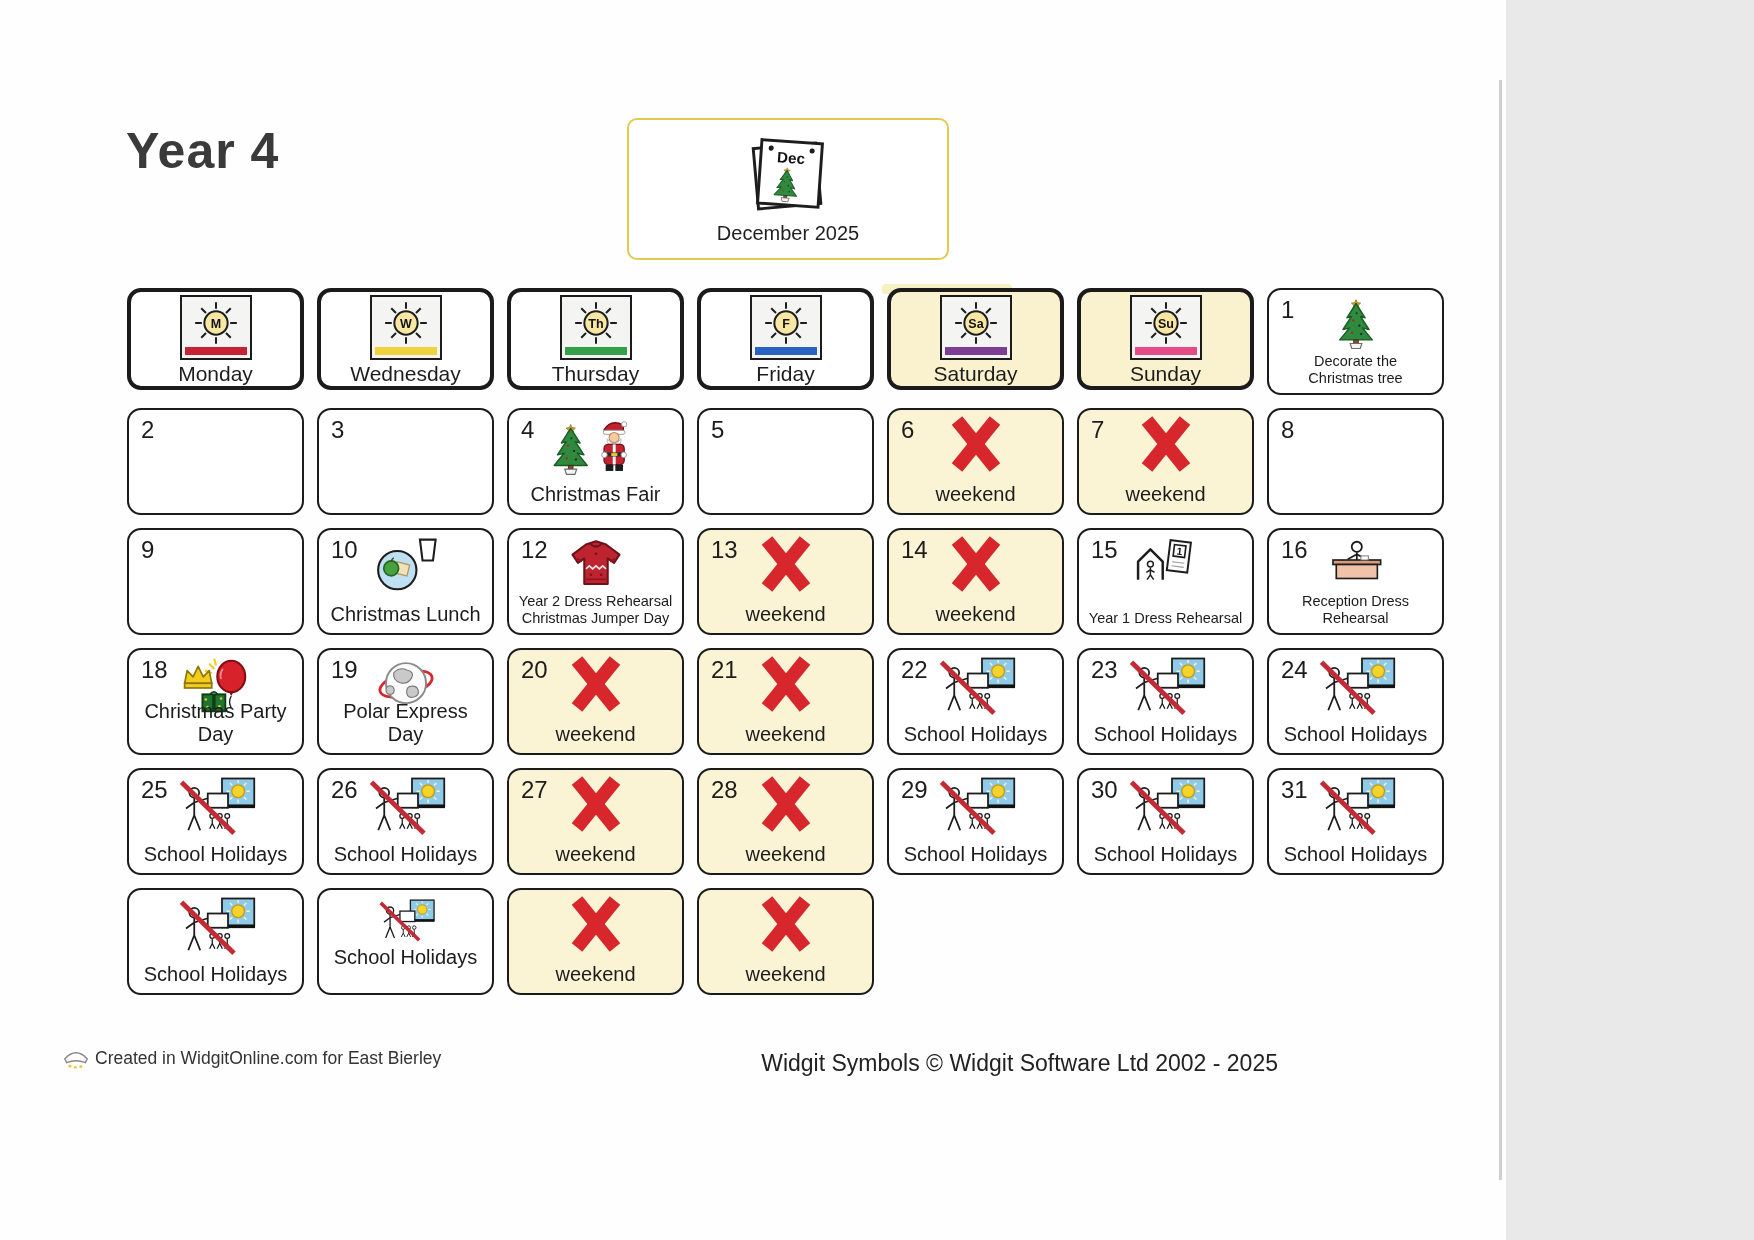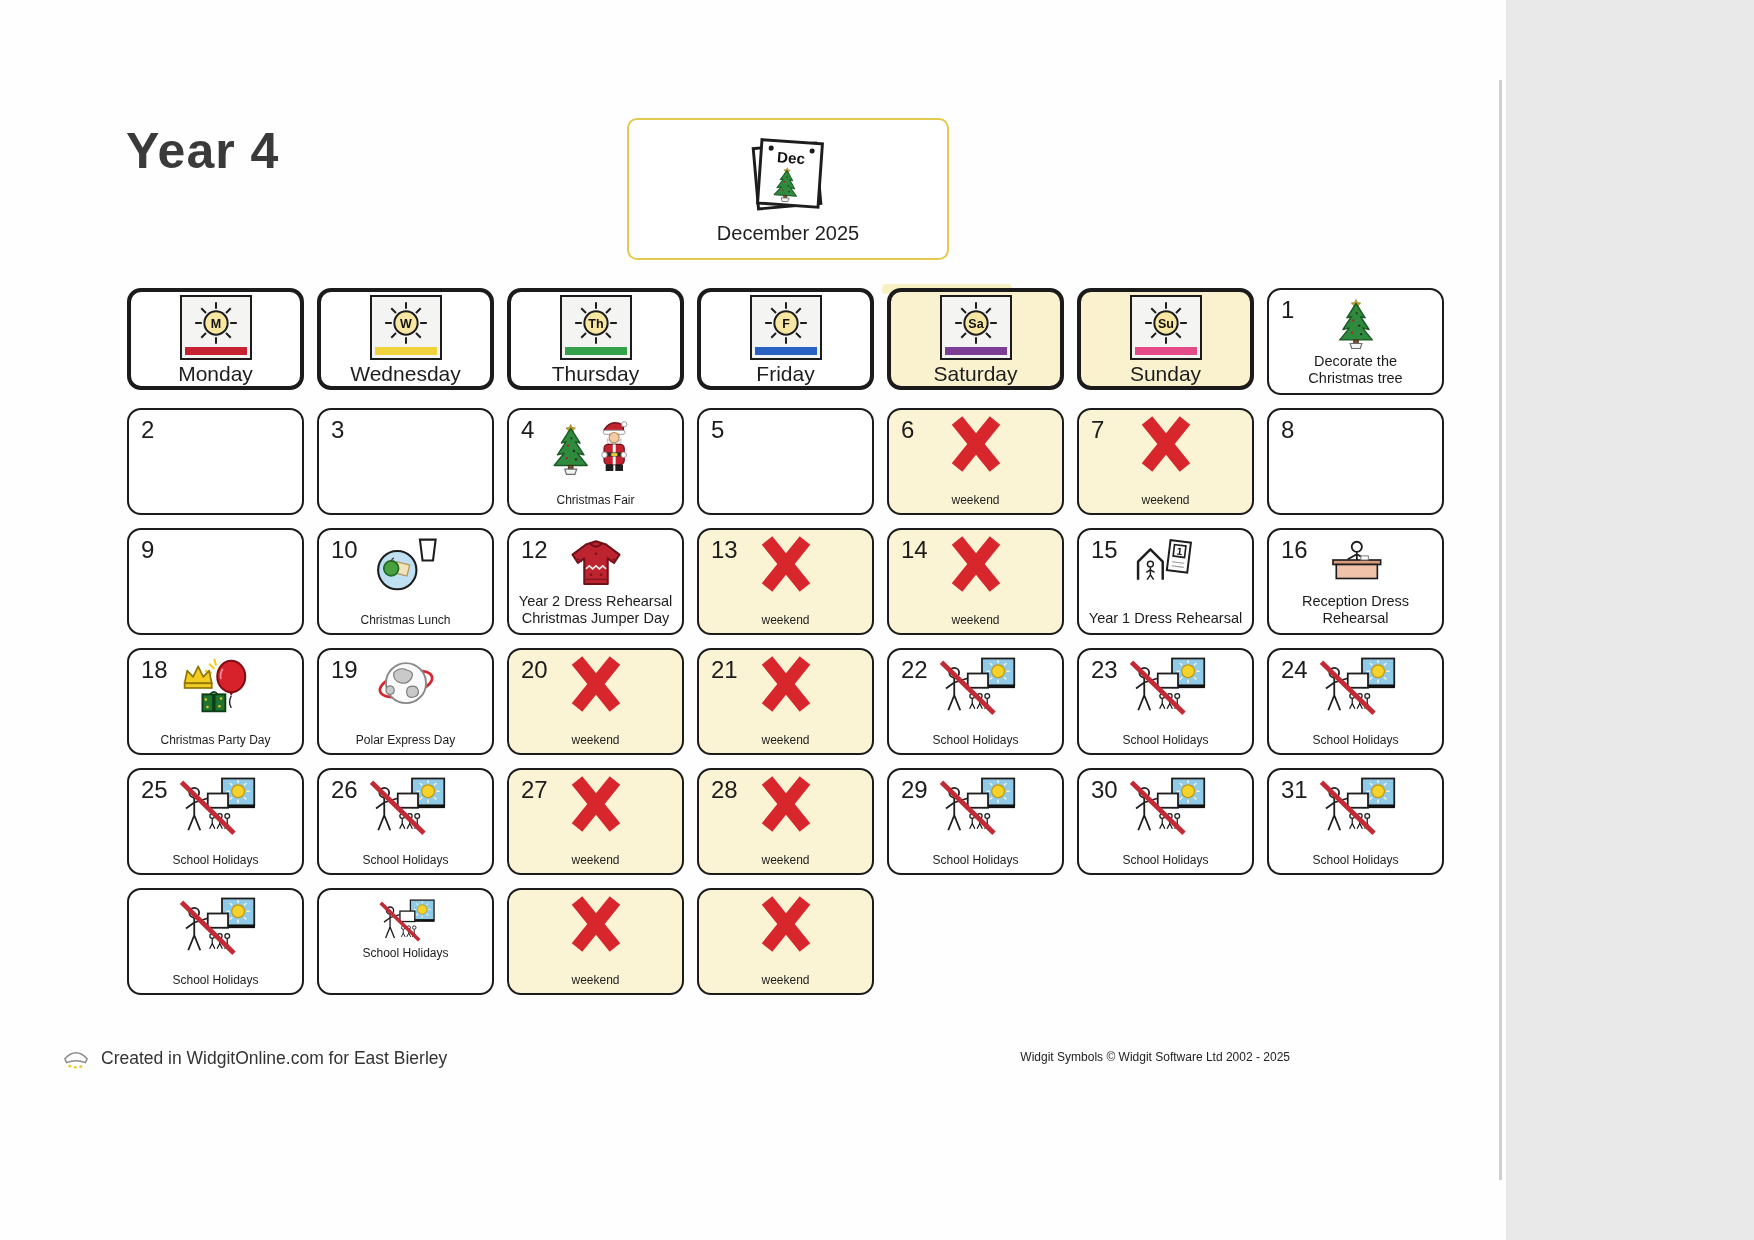--- a/index.html
+++ b/index.html
@@ -27,21 +27,21 @@
   .sun-svg{width:62px;height:50px;margin-top:1px;}
   .abbr-text{font-size:15px;font-weight:600;fill:#111;font-family:inherit;}
   .day-bar{position:absolute;bottom:3px;left:3px;right:3px;height:8px;}
   .day-label{font-size:21px;font-weight:400;margin-top:2px;color:#1d1d1d;}
 
   .cell{height:107px;border:2px solid #1b1b1b;border-radius:14px;background:#fff;position:relative;box-sizing:border-box;}
   .cell.weekend{background:var(--weekend-bg,#FBF4D4);}
   .cell-num{position:absolute;top:6px;left:12px;font-size:24px;font-weight:500;color:#1c1c1c;}
   .cell-icon-wrap{position:absolute;left:0;right:0;top:7px;display:flex;justify-content:center;}
   .cell-label{position:absolute;left:5px;right:5px;bottom:6px;text-align:center;
-              font-size:12px;line-height:1.18;font-weight:500;color:#1c1c1c;}
+              font-size:20px;line-height:1.18;font-weight:500;color:#1c1c1c;}
   .small-label .cell-label{font-size:14.5px;}
   .narrow .cell-label{left:50%;right:auto;transform:translateX(-50%);width:128px;}
   .compact{display:flex;flex-direction:column;align-items:center;}
   .compact .cell-icon-wrap{position:static;margin-top:9px;}
   .compact .cell-label{position:static;margin-top:3px;}
   .compact svg.cell-icon{height:44px !important;}
 
   svg.cell-icon{display:block;}
   .i-christmas-tree{height:52px;width:40px;}
   .i-christmas-fair{height:58px;width:96px;}
@@ -50,24 +50,24 @@
   .i-christmas-jumper{height:52px;width:60px;}
   .i-rehearsal-year1{height:46px;width:70px;}
   .i-reception-rehearsal{height:46px;width:68px;}
   .i-church-service{height:50px;width:68px;}
   .i-party{height:56px;width:80px;}
   .i-globe{height:54px;width:64px;}
   .i-school-holidays{height:60px;width:84px;}
   .i-weekend-x{height:56px;width:64px;}
   .weekend .cell-icon-wrap{top:6px;}
 
-  .footer-left{position:absolute;left:62px;top:1044px;display:flex;align-items:center;gap:11px;
+  .footer-left{position:absolute;left:62px;top:1044px;display:flex;align-items:center;gap:5px;
                font-size:17.5px;color:#333;}
   .footer-left svg{width:28px;height:28px;}
-  .footer-right{position:absolute;right:216px;top:1050px;font-size:12px;color:#222;}
+  .footer-right{position:absolute;right:228px;top:1050px;font-size:23px;color:#222;}
   .smudge{position:absolute;left:882px;top:284px;width:130px;height:10px;background:#F2E9A8;opacity:.7;border-radius:4px;}
 </style>
 </head>
 <body>
 
 <svg width="0" height="0" style="position:absolute" aria-hidden="true">
   <defs>
     <g id="tree-core">
       <path d="M30 4 l2.2 4.6 5 .7 -3.6 3.5 .9 5 -4.5 -2.4 -4.5 2.4 .9 -5 -3.6 -3.5 5 -.7 Z" fill="#caa42a" stroke="#8a7018" stroke-width="1"></path>
       <path d="M30 10 L16 32 L23 30 L10 50 L20 47.5 L5 66 L55 66 L40 47.5 L50 50 L37 30 L44 32 Z" fill="#2E8B3D" stroke="#1C5A26" stroke-width="2.2" stroke-linejoin="round"></path>

